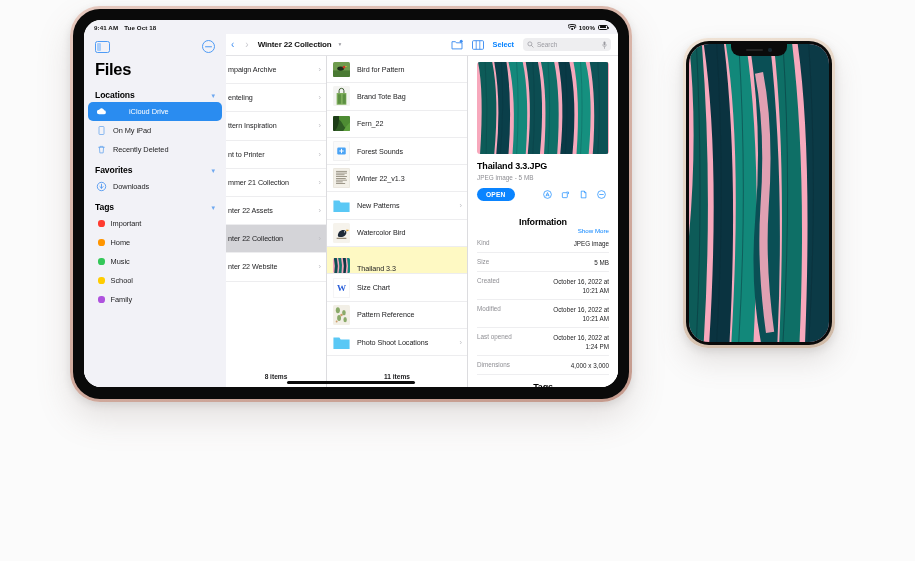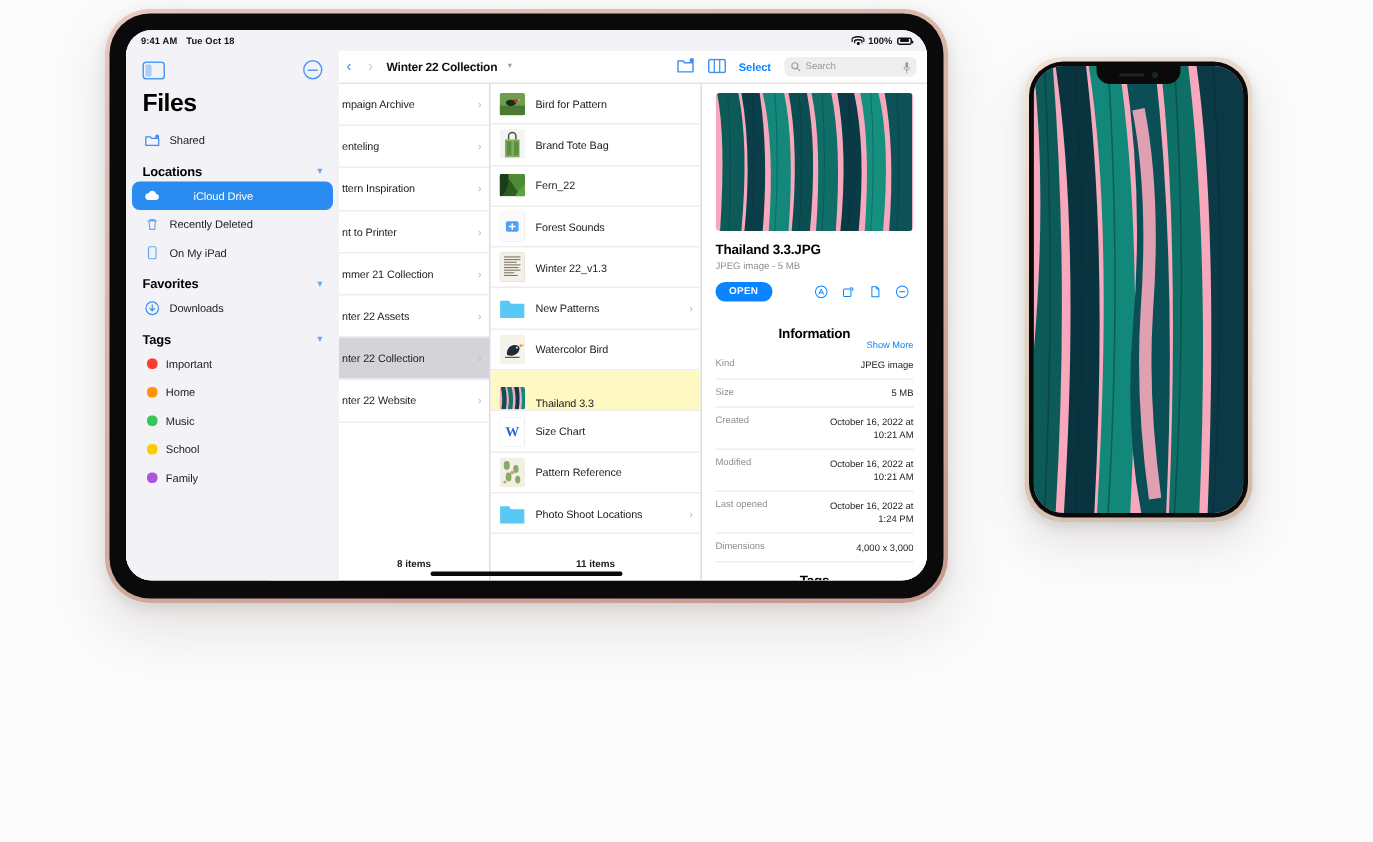--- a/index.html
+++ b/index.html
@@ -157,57 +157,48 @@
         <div class="sidebar">
           <div class="sb-top">
             <span class="sb-toggle"></span>
             <span class="sb-collapse"></span>
           </div>
           <div class="files-title">Files</div>
 
           <div class="sb-scroll">
 
 
-            <div class="sb-row">
-              <span class="ic">
-                <svg viewBox="0 0 22 22">
-                      <path d="M2.4 6.6h6.2l1.5 2h9.5v9.2H2.4z" fill="none" stroke="#3f8ef0" stroke-width="1.7" stroke-linejoin="round"></path>
-                      <circle cx="17.6" cy="6" r="2.6" fill="#3f8ef0"></circle>
-                    </svg>
-              </span>
-              <span class="lbl">Shared</span>
-            </div>
 
             <div class="sb-head">
               <span class="t">Locations</span>
               <span class="chev">▾</span>
             </div>
             <div class="sb-row sel">
               <span class="ic">
                 <svg viewBox="0 0 22 22">
                       <path d="M6.2 16.6h9.6a4 4 0 0 0 .4-7.98 5.2 5.2 0 0 0-9.9-1.1A3.9 3.9 0 0 0 6.2 16.6z" fill="#ffffff"></path>
                     </svg>
               </span>
               <span class="lbl">iCloud Drive</span>
             </div>
             <div class="sb-row">
               <span class="ic">
                 <svg viewBox="0 0 22 22">
-                      <path d="M5.4 6.6h11.2M8 6.6V4.8h6v1.8M6.8 6.6l.9 11.2h6.6l.9-11.2" fill="none" stroke="#6ca8ef" stroke-width="1.6" stroke-linecap="round" stroke-linejoin="round"></path>
-                    </svg>
-              </span>
-              <span class="lbl">Recently Deleted</span>
+                      <rect x="6" y="3" width="10" height="16" rx="1.6" fill="none" stroke="#6ca8ef" stroke-width="1.6"></rect>
+                    </svg>
+              </span>
+              <span class="lbl">On My iPad</span>
             </div>
             <div class="sb-row">
               <span class="ic">
                 <svg viewBox="0 0 22 22">
-                      <rect x="6" y="3" width="10" height="16" rx="1.6" fill="none" stroke="#6ca8ef" stroke-width="1.6"></rect>
-                    </svg>
-              </span>
-              <span class="lbl">On My iPad</span>
+                      <path d="M5.4 6.6h11.2M8 6.6V4.8h6v1.8M6.8 6.6l.9 11.2h6.6l.9-11.2" fill="none" stroke="#6ca8ef" stroke-width="1.6" stroke-linecap="round" stroke-linejoin="round"></path>
+                    </svg>
+              </span>
+              <span class="lbl">Recently Deleted</span>
             </div>
 
             <div class="sb-head">
               <span class="t">Favorites</span>
               <span class="chev">▾</span>
             </div>
             <div class="sb-row">
               <span class="ic">
                 <svg viewBox="0 0 22 22">
                       <circle cx="11" cy="11" r="8.4" fill="none" stroke="#3f8ef0" stroke-width="1.6"></circle>

